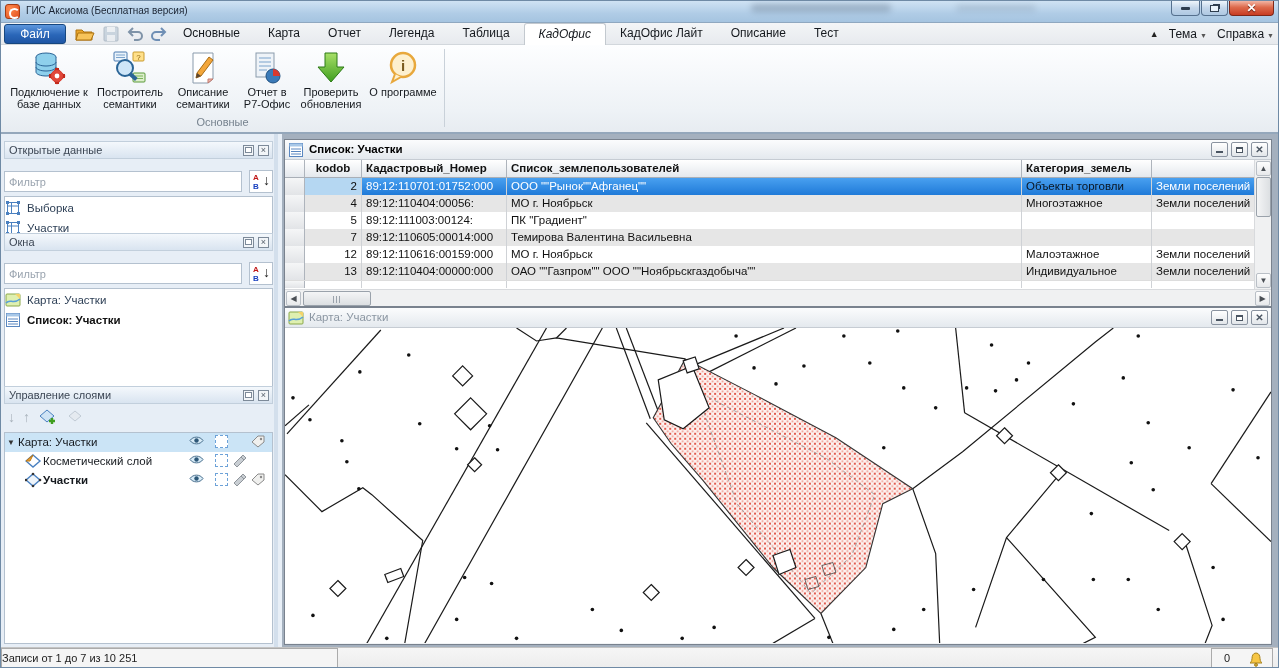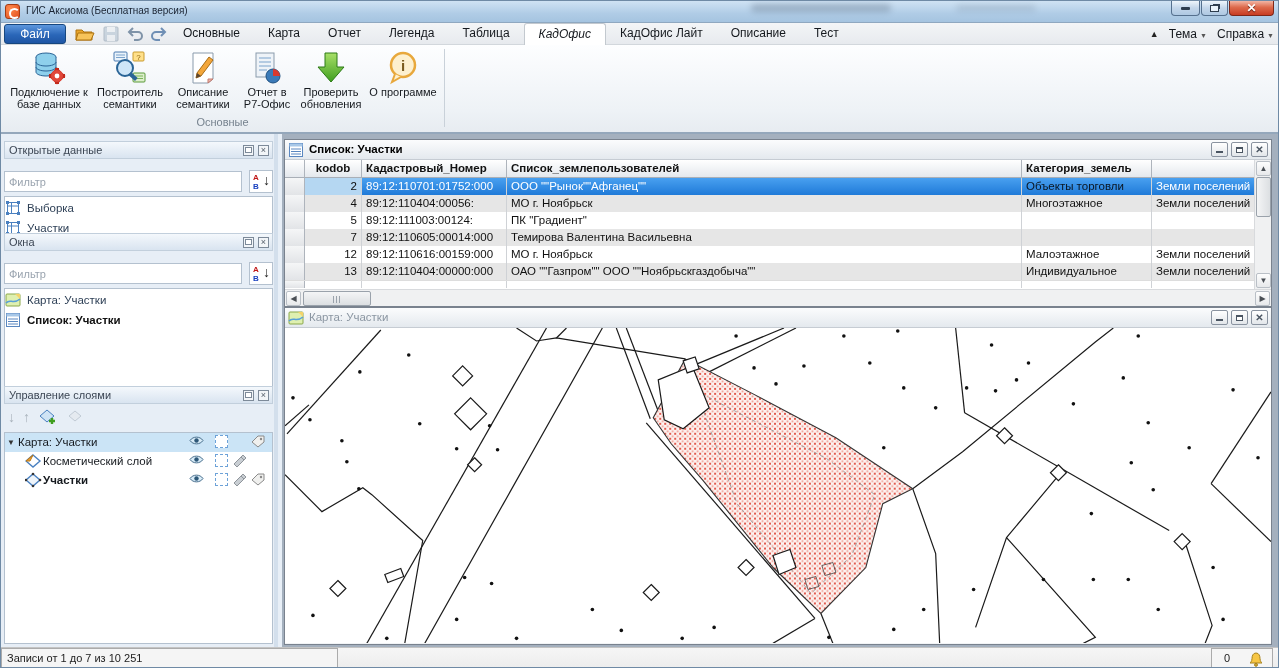--- a/index.html
+++ b/index.html
@@ -130,21 +130,21 @@
   
   .mw { top:173px; height:338px; }
   .mw .wt-text { color:#8b96a2; }
   .map-canvas { position:absolute; left:0; top:20px; right:0; bottom:0; background:#fff; }
 
   
   .statusbar { position:absolute; left:0; top:646px; width:1279px; height:22px;
     background:linear-gradient(#f6f6f6,#ececec); border-top:1px solid #c4c4c4; }
   .st-cell { position:absolute; top:0; height:21px; border:1px solid #ababab; background:#f5f5f5;
     font-size:11px; line-height:19px; color:#222; }
-  .st-left { left:0; width:337px; padding-left:5px; }
+  .st-left { left:0; width:337px; }
   .st-right { right:7px; width:62px; text-align:left; padding-left:12px; }
   .bell-svg { position:absolute; right:8px; top:3px; }
 
   svg text { font-family:"Liberation Sans",sans-serif; }
 </style>
 </head>
 <body>
 
 <div class="app">
 

